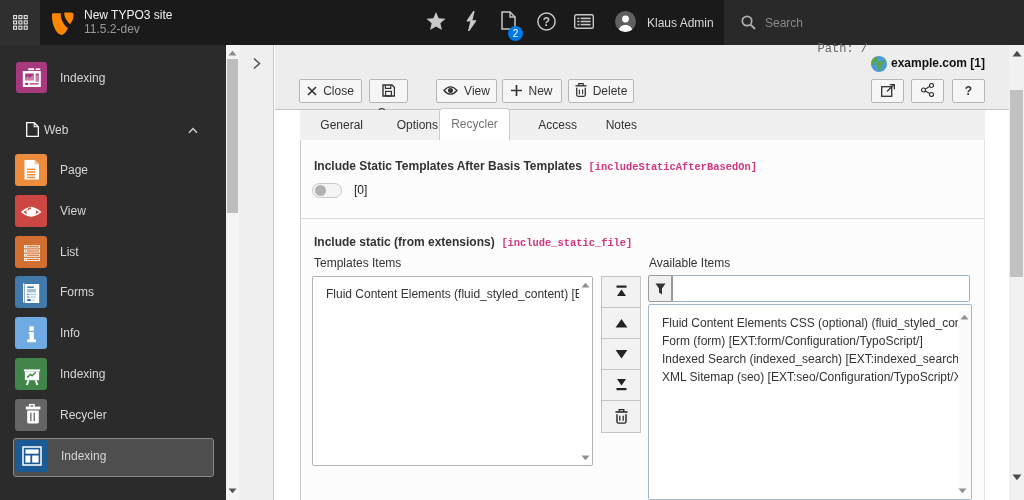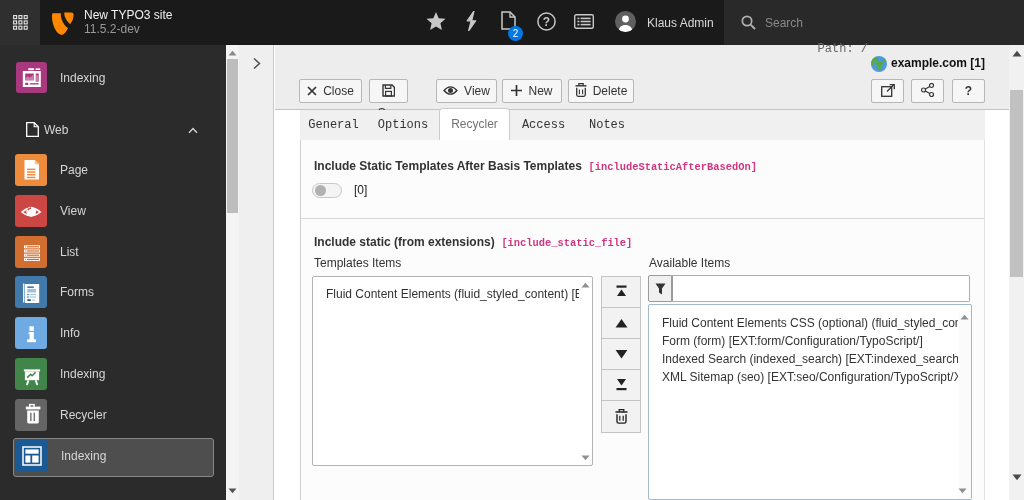--- a/index.html
+++ b/index.html
@@ -26,21 +26,21 @@
 #msbthumb { left:227px; top:59px; width:11px; height:154px; background:#bdbdbd; }
 
 #strip { left:239px; top:45px; width:35px; height:455px; background:#efefef; border-right:1px solid #c9c9c9; }
 
 #content { left:275px; top:45px; width:734px; height:455px; background:#fff; }
 #docheader { left:275px; top:45px; width:734px; height:65px; background:#ededed; border-bottom:1px solid #c3c3c3; }
 .btn { position:absolute; top:79px; height:24px; background:#f6f6f6; border:1px solid #b7b7b7; border-radius:2px; font-size:12px; color:#333; line-height:22px; text-align:center; }
 #pathline { left:500px; top:40px; width:368px; height:18px; text-align:right; font-size:12px; color:#666; line-height:18px;font-family:Liberation Mono, monospace; }
 
 #tabbar { left:300px; top:110px; width:685px; height:31px; background:#f0f0f0; border-bottom:1px solid #ccc; }
-.tab { position:absolute; top:110px; height:30px; line-height:30px; font-size:12px; color:#333; text-align:center;font-family:Liberation Mono, monospace; }
+.tab { position:absolute; top:110px; height:30px; line-height:30px; font-size:12px; color:#333; text-align:right; }
 #activetab { left:439px; top:108px; width:71px; height:33px; background:#fff; border:1px solid #ccc; border-bottom:none; border-radius:4px 4px 0 0; color:#737373; font-size:12px; line-height:31px; text-align:center; }
 
 #panel { left:300px; top:140px; width:685px; height:360px; background:#fcfcfc; border-left:1px solid #ccc; border-right:1px solid #e2e2e2; }
 .sectitle { position:absolute; font-size:12px; font-weight:bold; color:#333; white-space:nowrap; }
 .ts { font-family:"Liberation Mono", monospace; font-size:10.4px; font-weight:bold; color:#d23580; }
 #divider1 { left:301px; top:218px; width:683px; height:1px; background:#d9d9d9; }
 .lbl { position:absolute; font-size:12px; color:#333; }
 #selbox { left:312px; top:276px; width:281px; height:190px; background:#fff; border:1px solid #b3b3b3; border-radius:2px; }
 #availbox { left:648px; top:304px; width:324px; height:196px; background:#fff; border:1px solid #a2b8cb; border-radius:2px; }
 .itemtxt { position:absolute; font-size:12px; color:#333; white-space:nowrap; }

